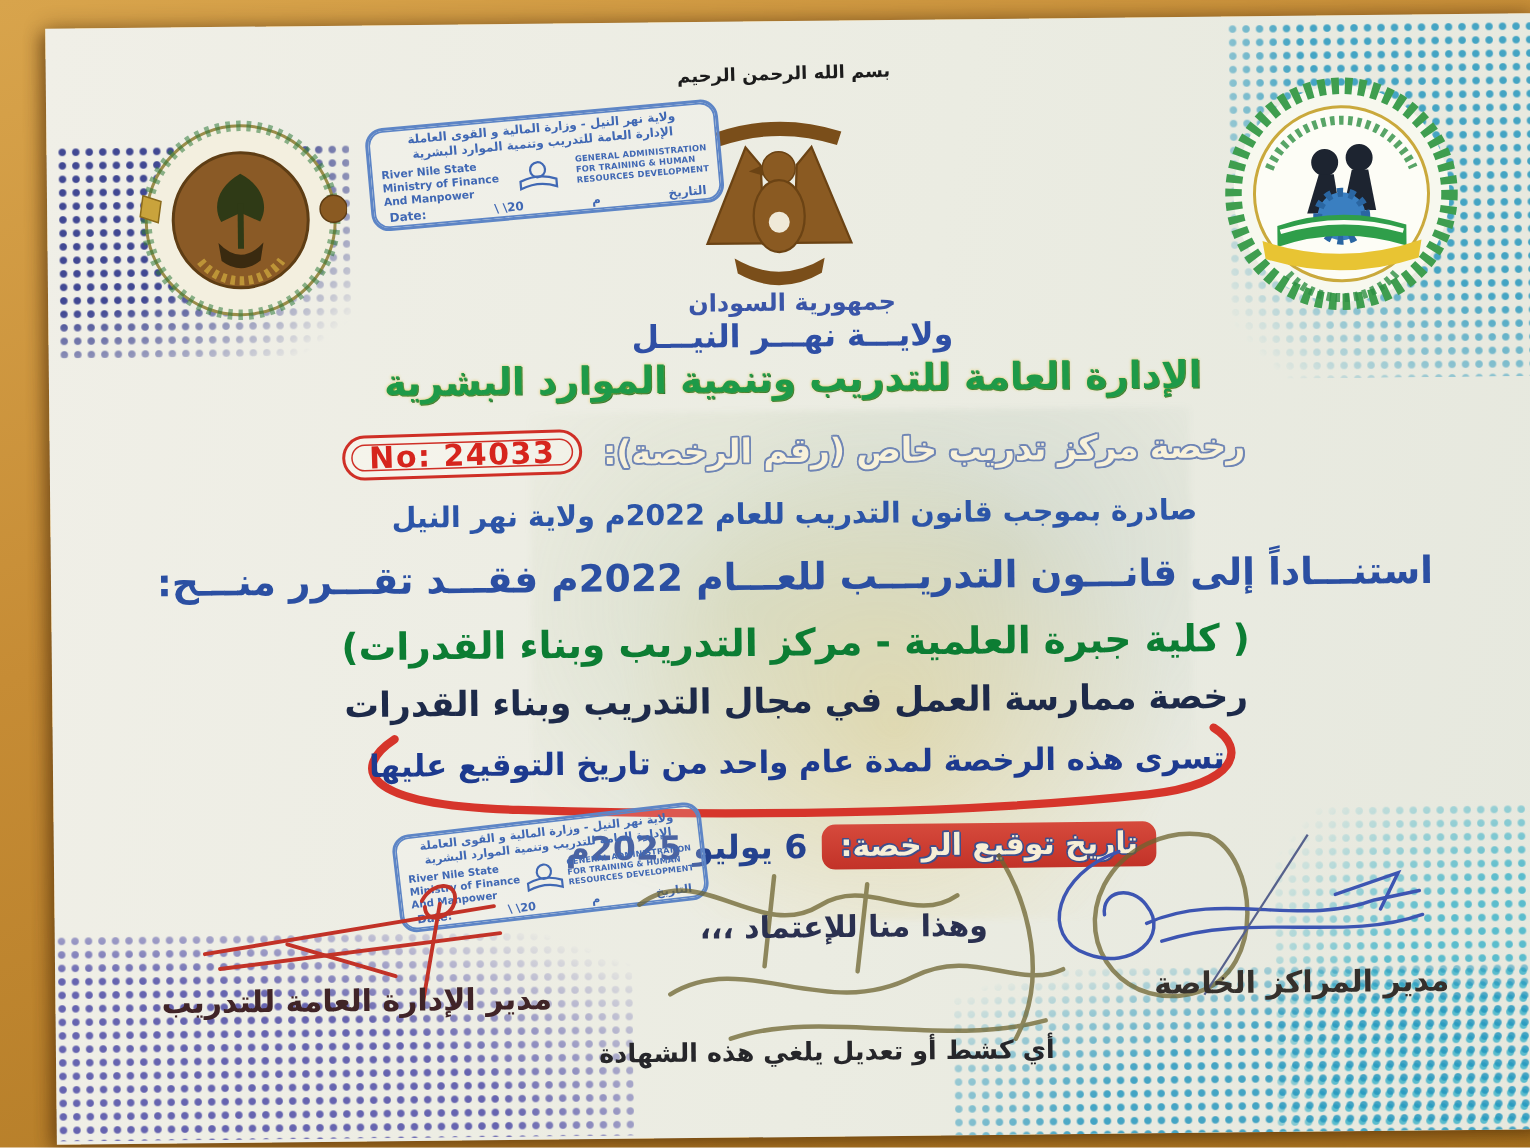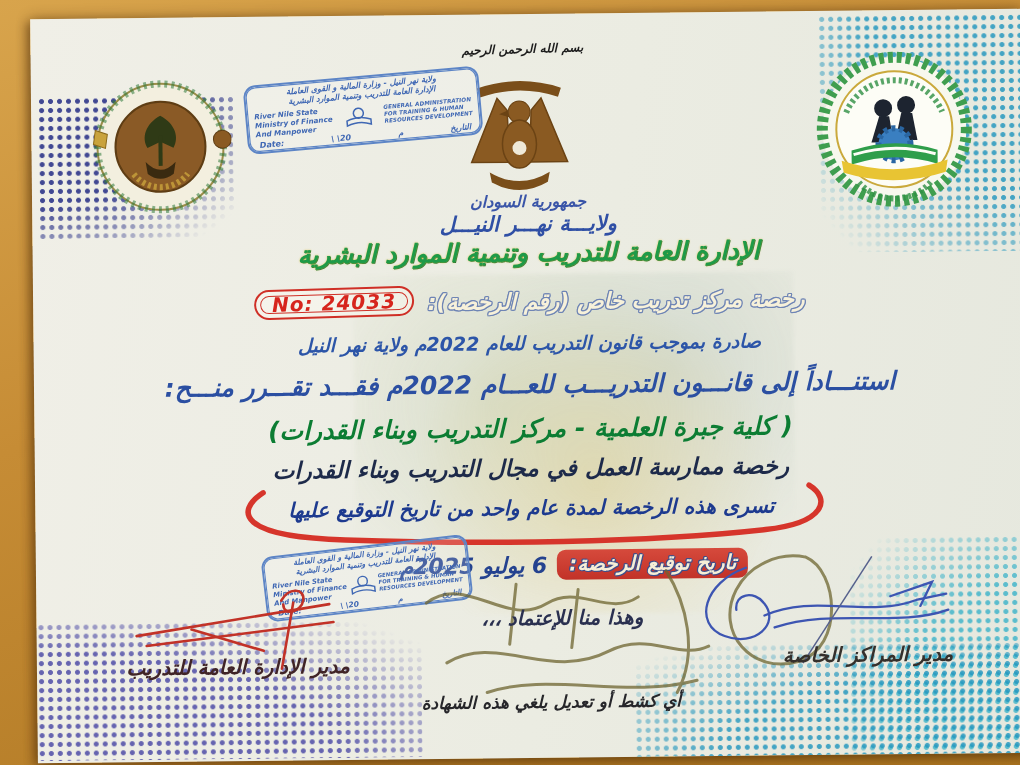--- a/index.html
+++ b/index.html
@@ -1,21 +1,21 @@
 <!DOCTYPE html>
 <html><head>
 <meta charset="utf-8">
 <style>
   html,body{margin:0;padding:0;}
   body{
     width:1020px;height:765px;overflow:hidden;
     background:linear-gradient(160deg,#d8a44c 0%,#c68c35 40%,#a9731f 100%);
     font-family:"DejaVu Sans",sans-serif;
   }
-  .photo{position:relative;width:1020px;height:765px;overflow:hidden;font-style:italic;}
+  .photo{position:relative;width:1020px;height:765px;overflow:hidden;}
   .paper{
     position:absolute;left:34px;top:14px;width:992px;height:744px;
     background:linear-gradient(100deg,#f0efe7 0%,#ebece2 55%,#e6e8de 100%);
     transform:rotate(-0.6deg);
     box-shadow:0 0 14px rgba(60,30,0,.45), -4px 4px 10px rgba(60,30,0,.35);
   }
   
   .dots{position:absolute;background-size:9px 9px;opacity:.92;}
   .dots.navy{background-image:radial-gradient(circle,rgba(40,48,135,.95) 2.1px,rgba(40,48,135,0) 2.9px);}
   .dots.indigo{background-image:radial-gradient(circle,rgba(74,72,165,.9) 2.1px,rgba(74,72,165,0) 2.9px);}

